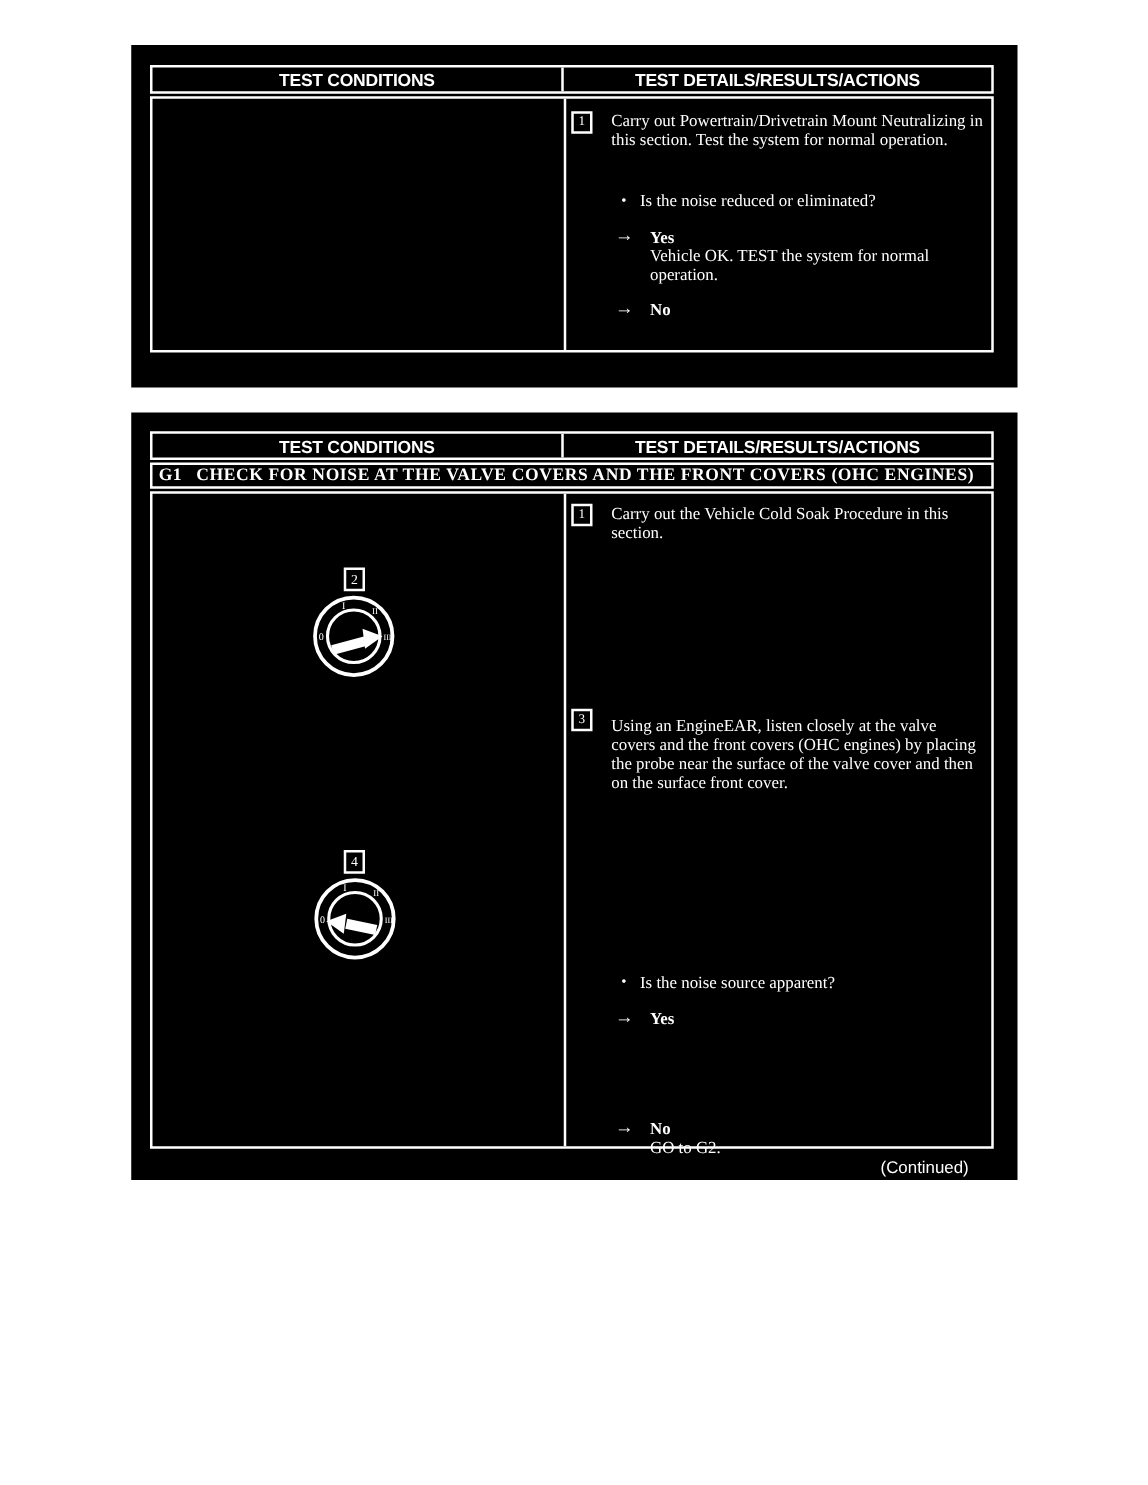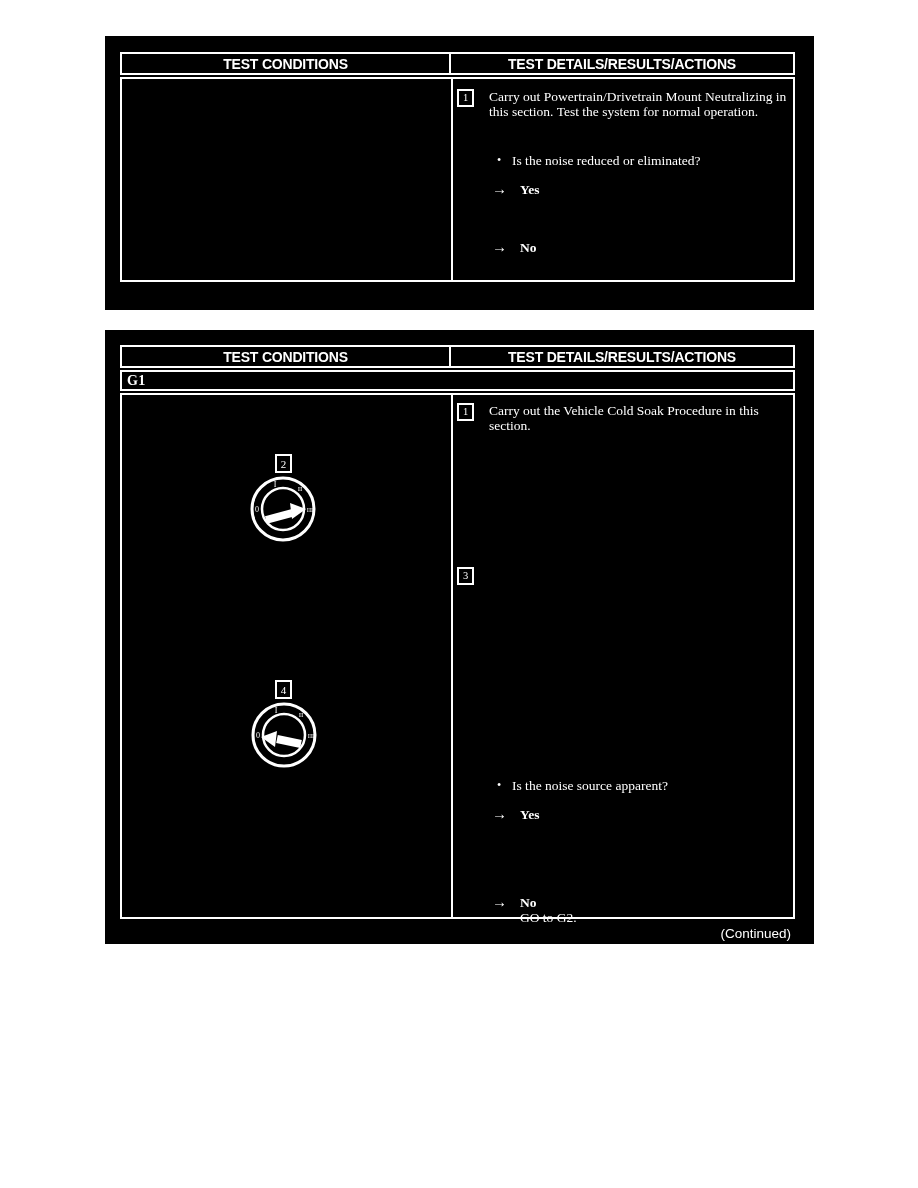--- a/index.html
+++ b/index.html
@@ -47,21 +47,21 @@
   .bulletchar{width:15px;flex:0 0 15px;font-size:12px;}
 
   .answer{position:absolute;left:37px;display:flex;}
   .arrowchar{width:28px;flex:0 0 28px;font-size:15px;line-height:15px;}
   .ansbody .anslabel{font-weight:bold;}
 
   .figbox{position:absolute;width:13px;height:15px;border:2px solid #fff;
     display:flex;align-items:center;justify-content:center;font-size:11px;color:#fff;}
   .dial{position:absolute;width:70px;height:70px;}
 
-  .continued{position:absolute;right:23px;bottom:3px;
+  .continued{position:absolute;right:39px;bottom:3px;
     font-family:"Liberation Sans", sans-serif;font-size:13.5px;color:#fff;}
 </style>
 </head>
 <body>
 
 <div class="scan-block" id="block1">
   <div class="ttable" id="table-f2">
 
     <div class="trow thead">
       <div class="cell cell-left">TEST CONDITIONS</div>
@@ -81,20 +81,21 @@
 
         <div class="bulletline" style="top:74px;">
           <span class="bulletchar">•</span>
           <span>Is the noise reduced or eliminated?</span>
         </div>
 
         <div class="answer" style="top:103px;">
           <span class="arrowchar">→</span>
           <div class="ansbody" style="width:272px;">
             <div class="anslabel">Yes</div>
+            <div>Vehicle OK. TEST the system for normal operation.</div>
           </div>
         </div>
 
         <div class="answer" style="top:161px;">
           <span class="arrowchar">→</span>
           <div class="ansbody" style="width:272px;">
             <div class="anslabel">No</div>
           </div>
         </div>
 
@@ -106,20 +107,21 @@
 <div class="scan-block" id="block2">
   <div class="ttable" id="table-g1">
 
     <div class="trow thead">
       <div class="cell cell-left">TEST CONDITIONS</div>
       <div class="cell cell-right">TEST DETAILS/RESULTS/ACTIONS</div>
     </div>
 
     <div class="trow tcode">
       <span class="code">G1</span>
+      <span class="codetitle">CHECK FOR NOISE AT THE VALVE COVERS AND THE FRONT COVERS (OHC ENGINES)</span>
     </div>
 
     <div class="trow tbody" id="tbody-g1">
       <div class="vdivider"></div>
 
       <div class="lcell">
 
         <div class="figbox" style="left:153px;top:59px;">2</div>
         <svg class="dial" style="left:126px;top:79px;" viewBox="0 0 70 70">
           <circle cx="35" cy="35" r="31" fill="none" stroke="#fff" stroke-width="3"></circle>
@@ -149,20 +151,21 @@
       <div class="rcell">
 
         <div class="step" style="top:8px;">
           <div class="numbox">1</div>
           <div class="steptext" style="width:308px;">Carry out the Vehicle Cold Soak Procedure in this section.</div>
         </div>
 
         <div class="step" style="top:172px;">
           <div class="numbox">3</div>
           <div class="steptext" style="width:308px;">
+            <div style="margin-top:6px;width:298px;">Using an EngineEAR, listen closely at the valve covers and the front covers (OHC engines) by placing the probe near the surface of the valve cover and then on the surface front cover.</div>
           </div>
         </div>
 
         <div class="bulletline" style="top:383px;">
           <span class="bulletchar">•</span>
           <span>Is the noise source apparent?</span>
         </div>
 
         <div class="answer" style="top:412px;">
           <span class="arrowchar">→</span>

